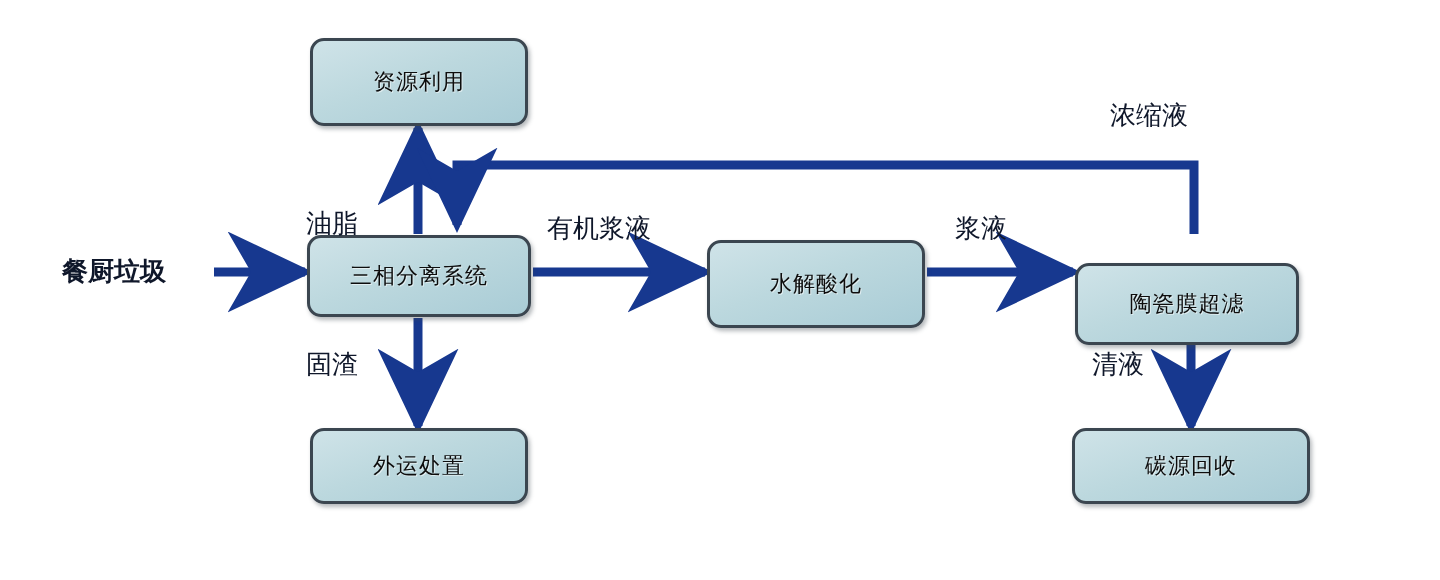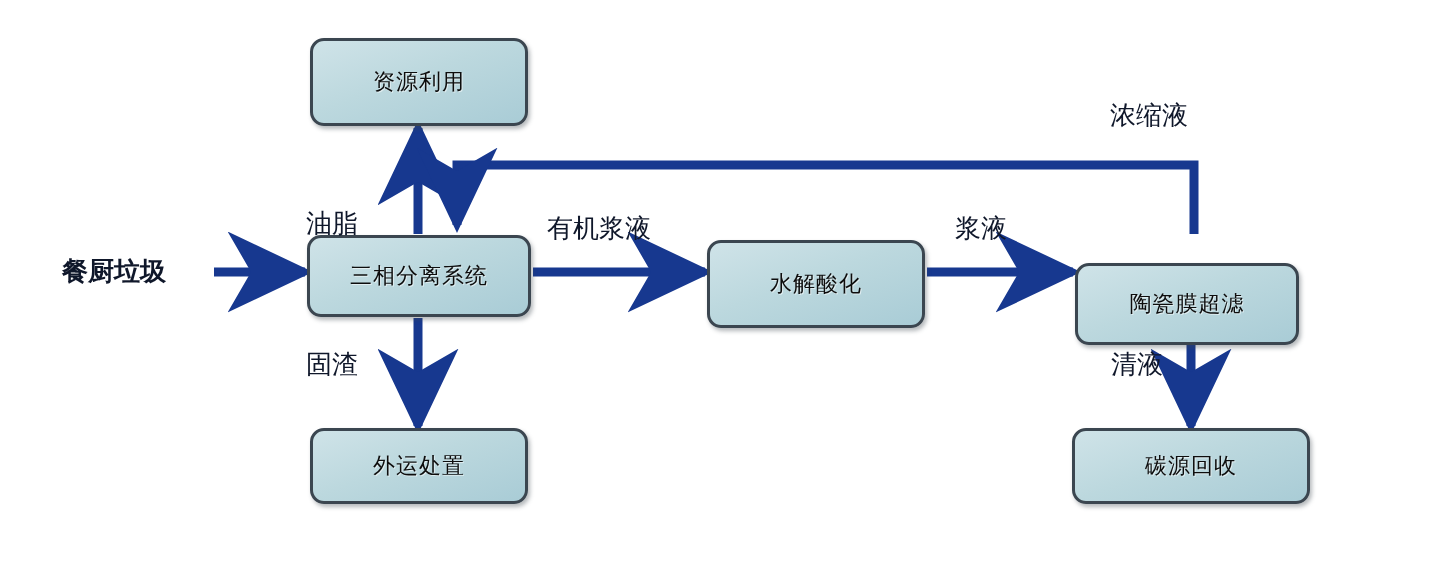--- a/index.html
+++ b/index.html
@@ -110,15 +110,15 @@
   <div class="elabel" style="left:306px;top:158px;margin-top:48px;">油脂</div>
 
   <div class="elabel" style="left:306px;top:347px;text-align:right;">固渣</div>
 
   <div class="elabel" style="left:547px;top:211px;">有机浆液</div>
 
   <div class="elabel" style="left:955px;top:211px;">浆液</div>
 
   <div class="elabel" style="left:1110px;top:98px;">浓缩液</div>
 
-  <div class="elabel" style="left:1092px;top:347px;margin-left:19px;">清液</div>
+  <div class="elabel" style="left:1092px;top:347px;">清液</div>
 
 </div>
 
 </body></html>

